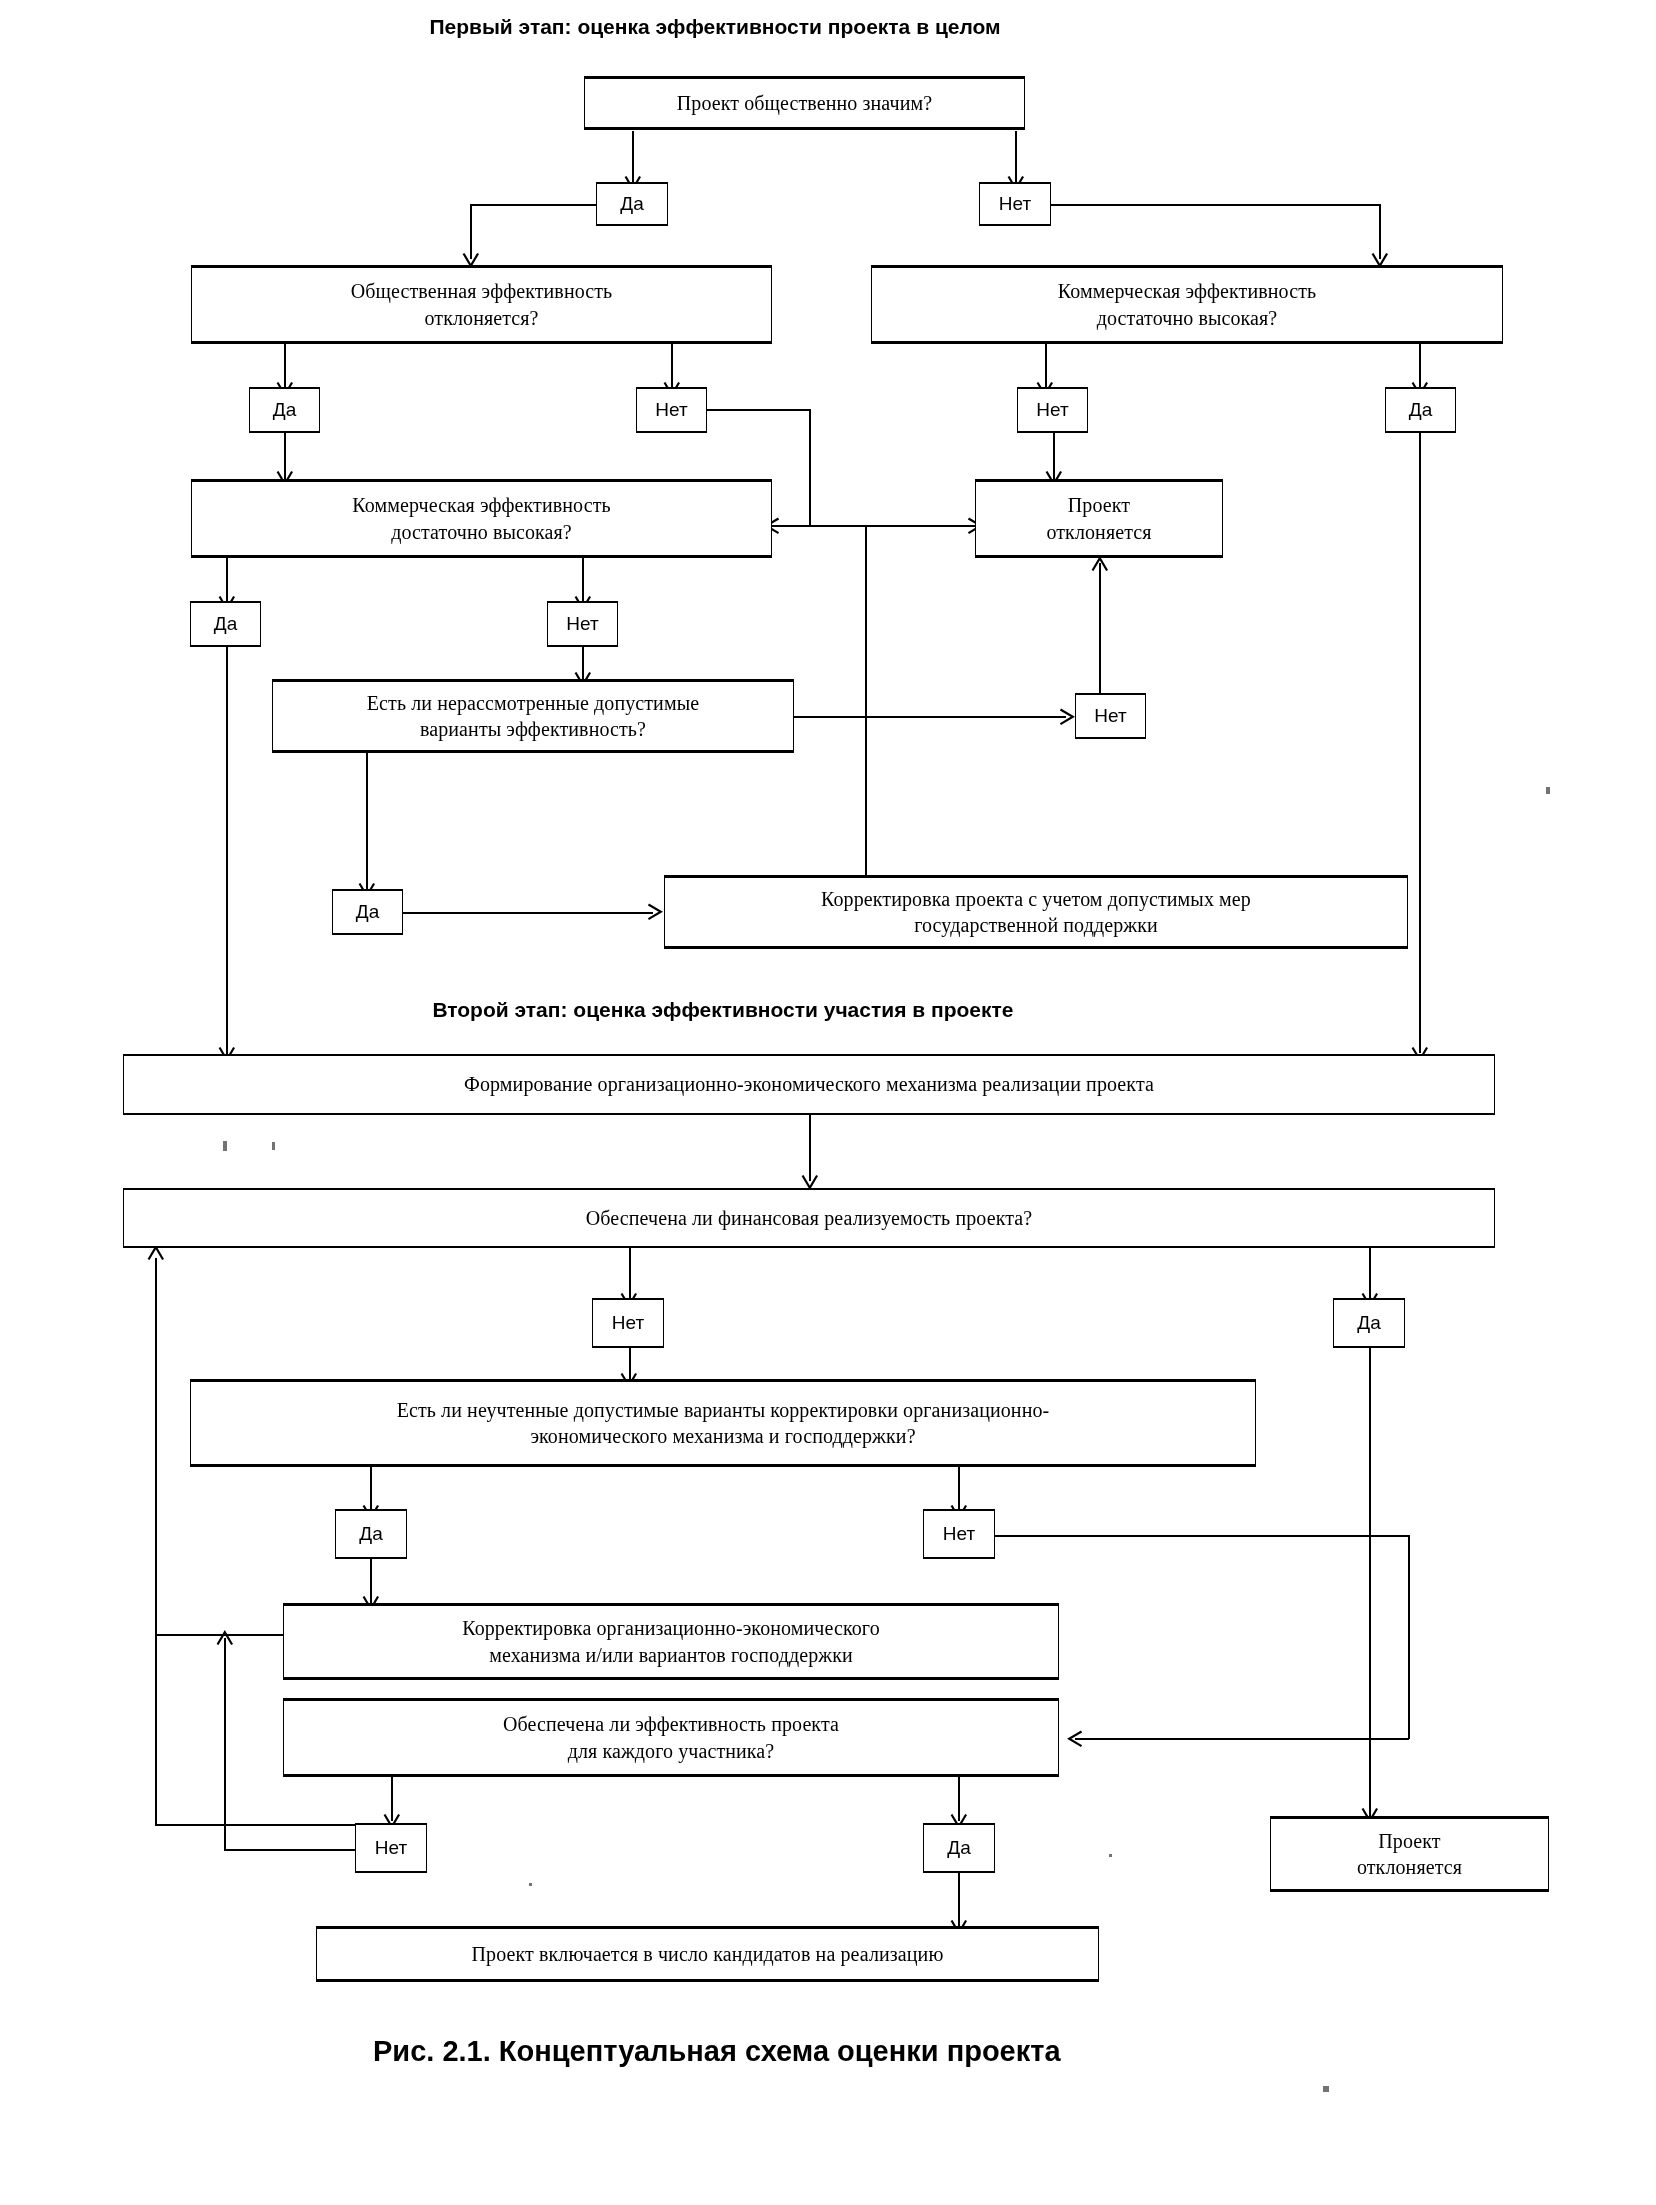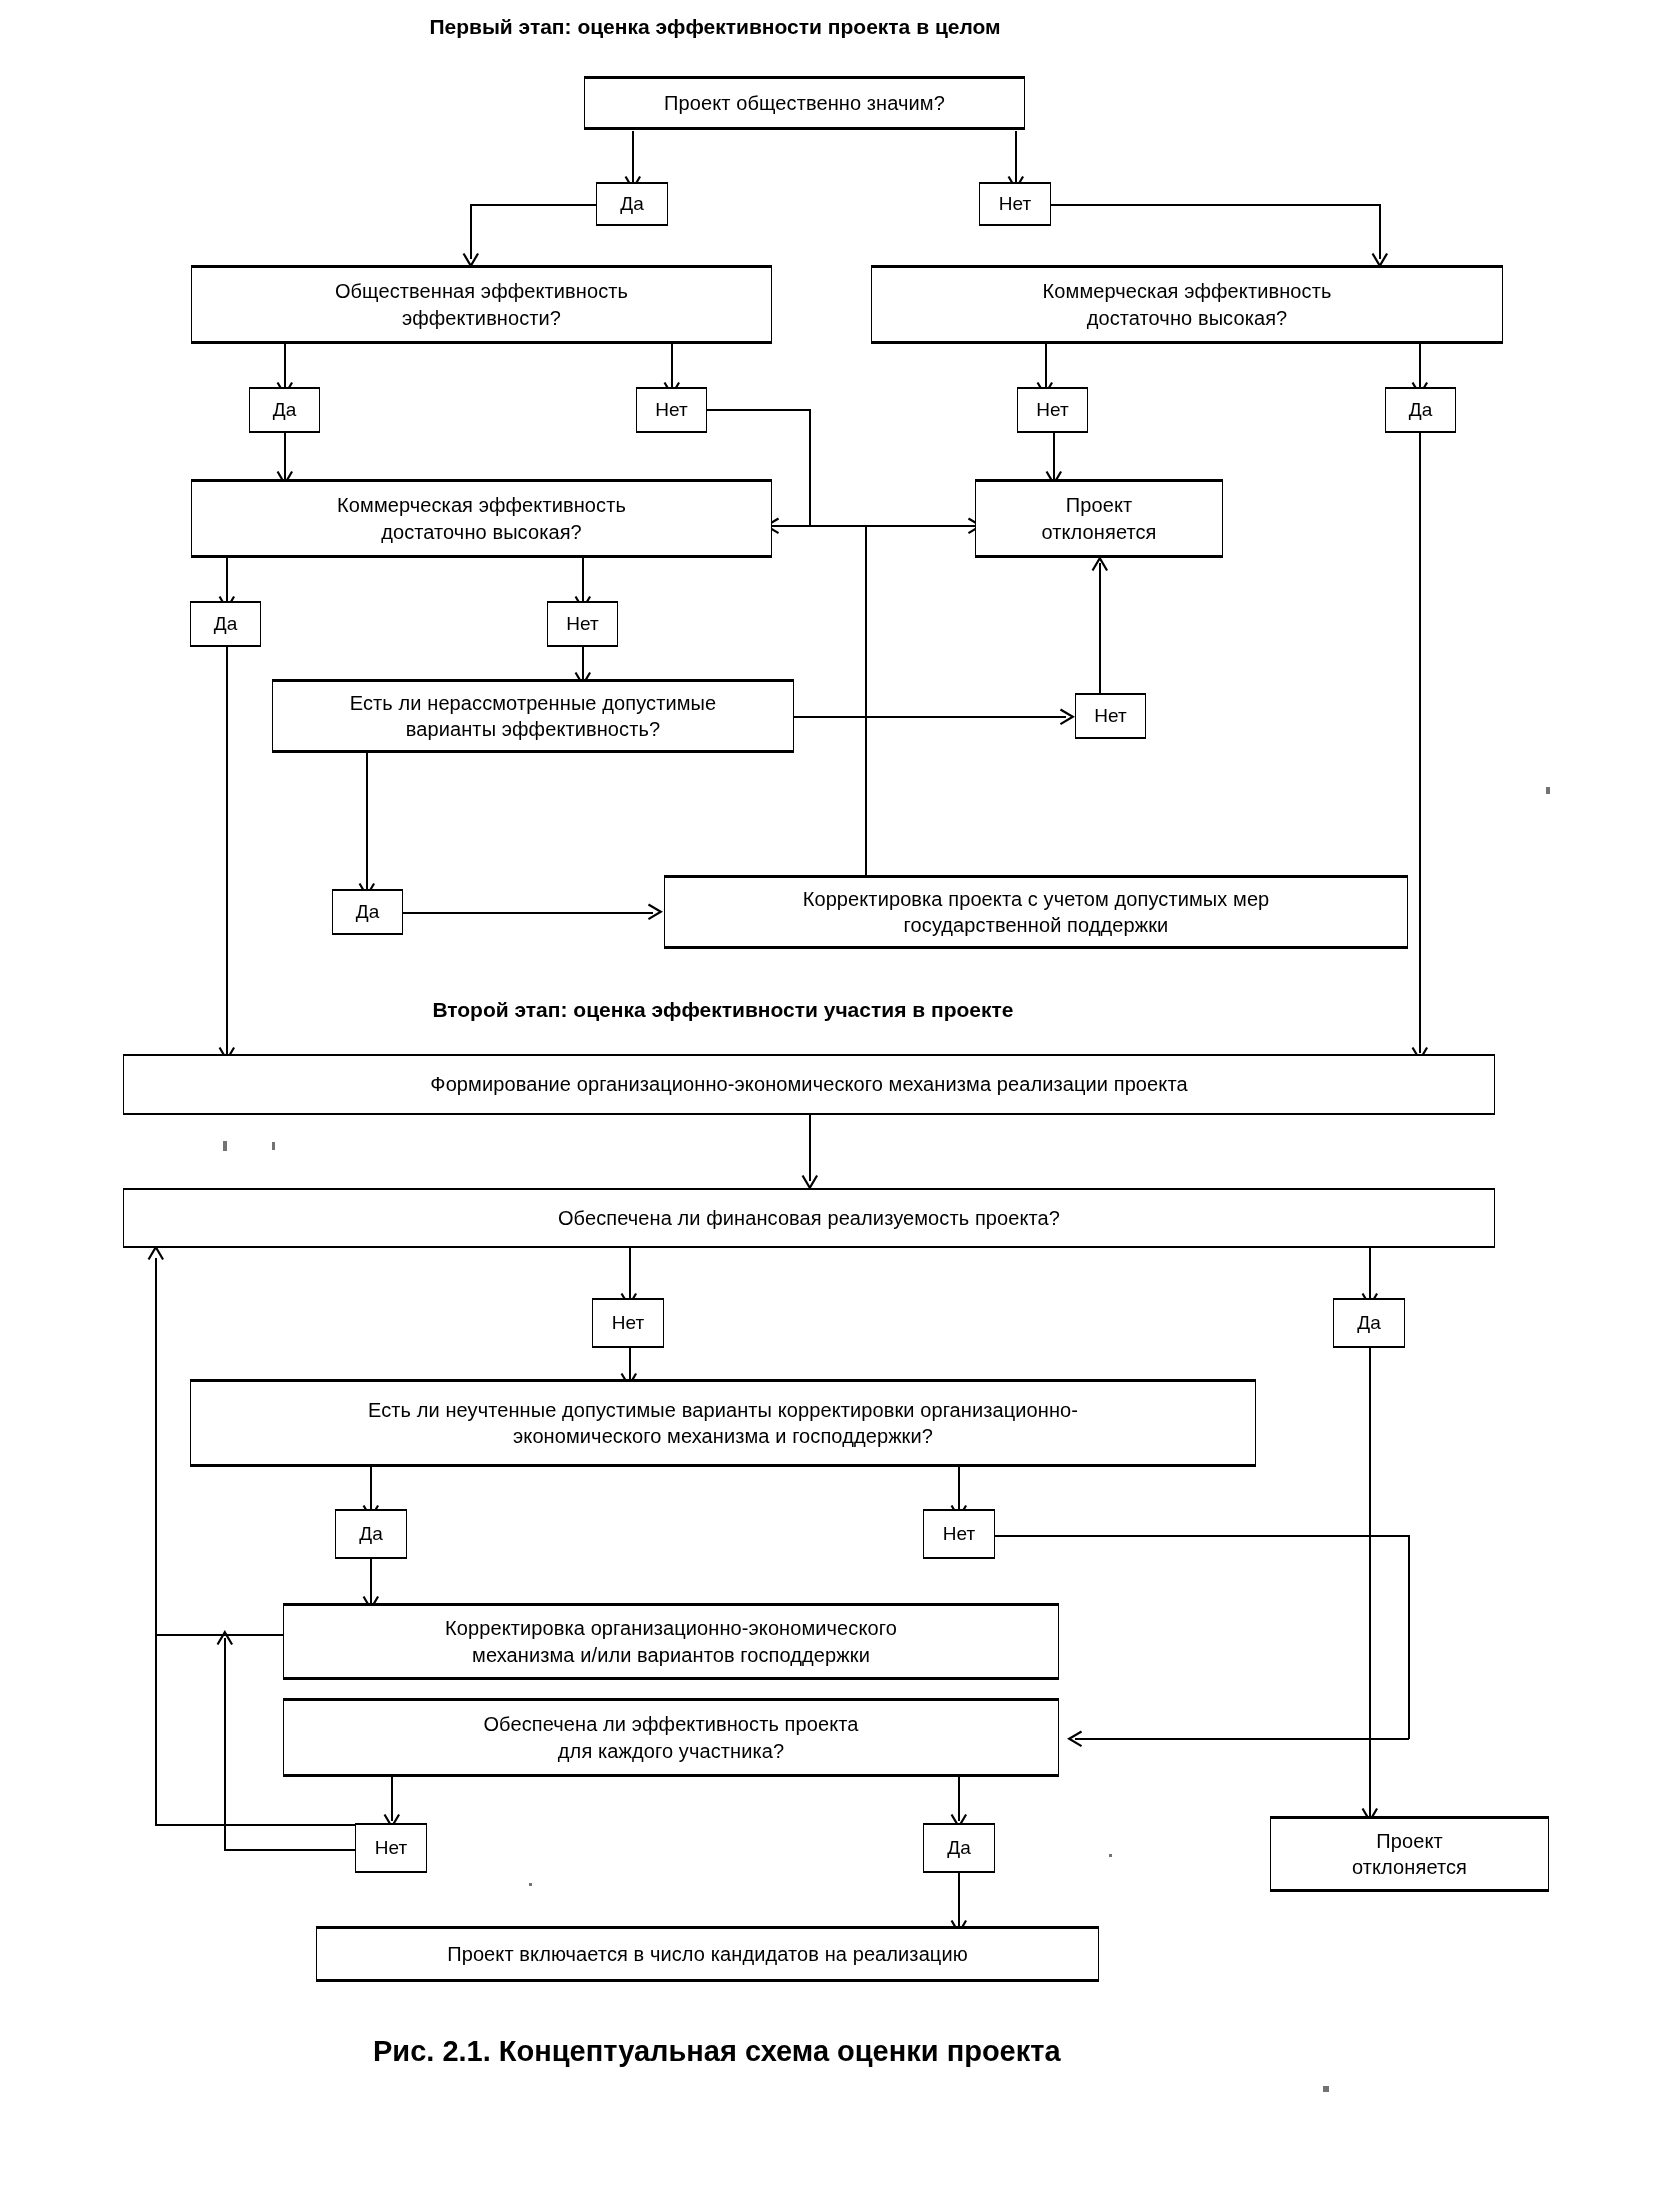--- a/index.html
+++ b/index.html
@@ -17,21 +17,21 @@
     display:flex;align-items:center;justify-content:center;
     text-align:center;
     font-size:20px;
     line-height:1.32;
     font-weight:400;
     letter-spacing:0.1px;
     padding:2.9px 7.4px;
     z-index:3;
   }
   .box.thin{border-top-width:2.2px;border-bottom-width:2.2px;}
-  .box .t{display:block;width:100%;}
+  .box .t{display:block;width:100%;font-family:Liberation Serif, serif;}
 
   
   .lab{
     position:absolute;
     box-sizing:border-box;
     border:1.5px solid #000;
     border-top-width:2.9px;
     border-bottom-width:2.9px;
     background:#fff;
     display:flex;align-items:center;justify-content:center;
@@ -106,21 +106,21 @@
   <div class="ln h" style="left:1051px;top:204px;width:329px;"></div>
   <div class="ln v" style="left:1379px;top:204px;height:55px;"></div>
   <div class="arr" style="left:1371px;top:252px;">
     <svg width="17.6" height="16" viewBox="0 0 24 22">
         <polyline points="2,2 12,19 22,2" fill="none" stroke="#000" stroke-width="3"></polyline>
       </svg>
   </div>
 
   <div class="box" style="left:191px;top:265px;width:581px;height:79px;flex-direction:column;">
     <span class="t">Общественная эффективность</span>
-    <span class="t">эффективности?</span>
+    <span class="t">отклоняется?</span>
   </div>
 
   <div class="box" style="left:871px;top:265px;width:632px;height:79px;flex-direction:column;">
     <span class="t">Коммерческая эффективность</span>
     <span class="t">достаточно высокая?</span>
   </div>
 
   <div class="ln v" style="left:284px;top:344px;height:44px;"></div>
   <div class="arr" style="left:276px;top:381px;">
     <svg width="17.6" height="16" viewBox="0 0 24 22">

